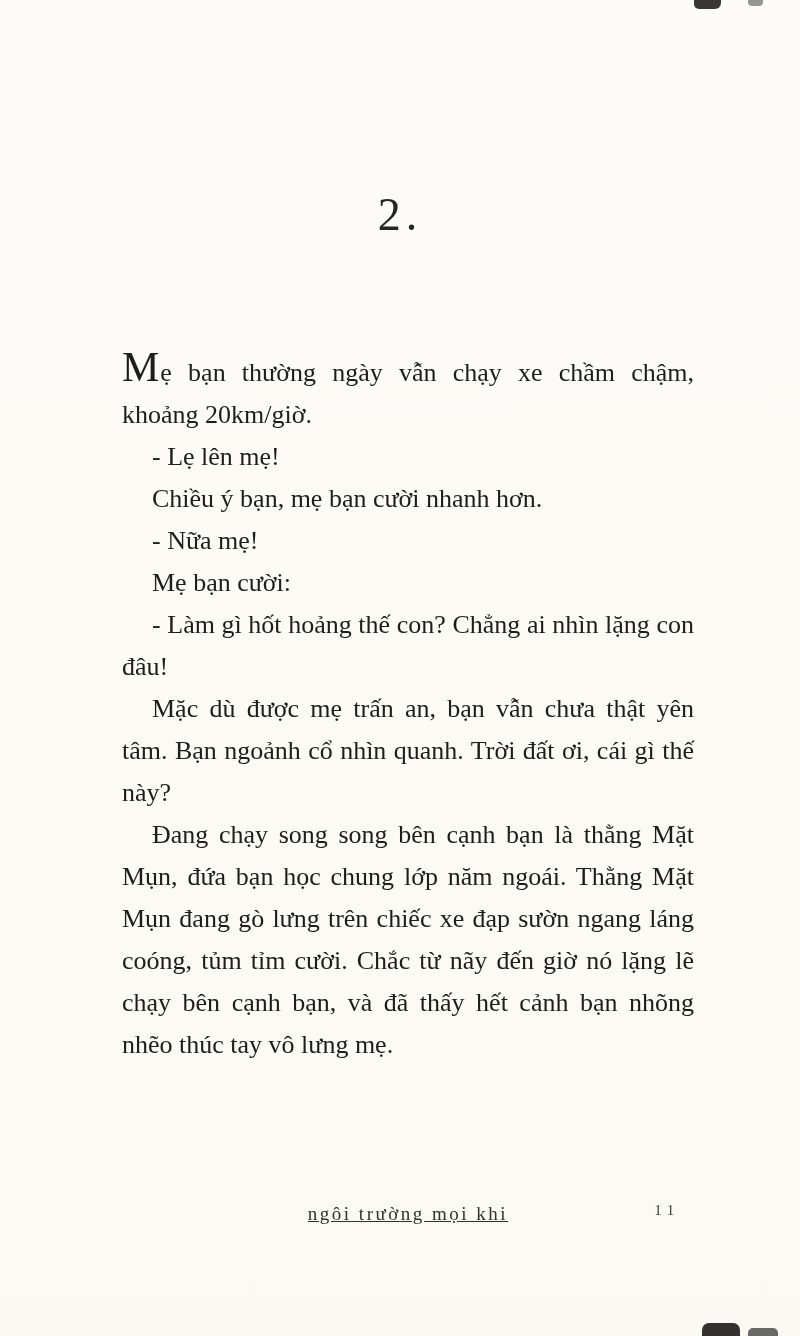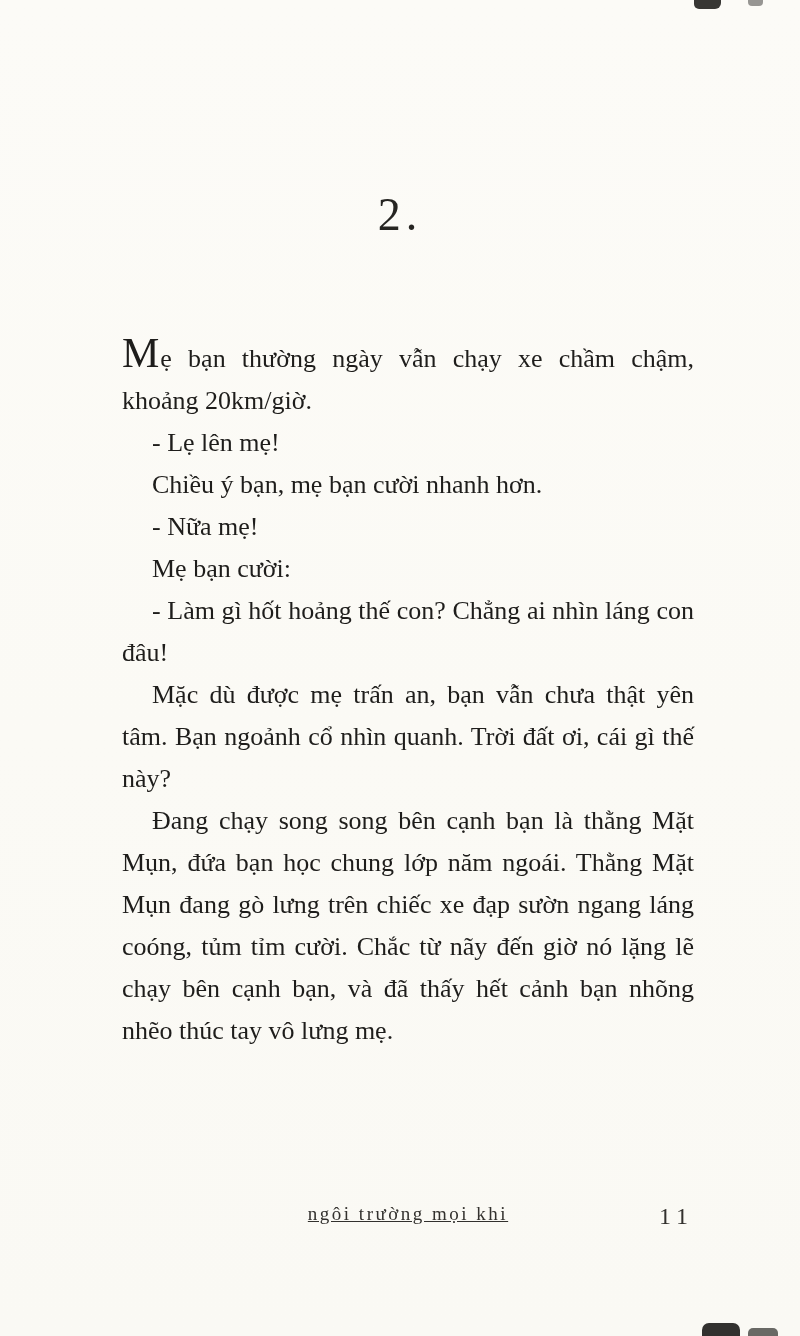--- a/index.html
+++ b/index.html
@@ -21,21 +21,21 @@
     top: 188px;
     left: 0;
     width: 100%;
     text-align: center;
     font-size: 46px;
     letter-spacing: 5px;
     color: #262522;
   }
   .text-block {
     position: absolute;
-    top: 332px;
+    top: 346px;
     left: 122px;
     width: 572px;
     font-size: 26px;
     line-height: 42px;
     text-align: justify;
     text-justify: inter-word;
   }
   .para {
     margin: 0;
   }
@@ -59,23 +59,23 @@
     left: 0;
     right: 0;
     text-align: center;
     font-size: 19px;
     letter-spacing: 2.5px;
     color: #33312e;
     text-decoration: underline;
   }
   .page-number {
     position: absolute;
-    right: 0;
+    right: 14px;
     top: 0;
-    font-size: 24px;
+    font-size: 14px;
     letter-spacing: 6px;
     color: #33312e;
   }
   .artifact {
     position: absolute;
     background: #1c1b19;
   }
   .artifact.a-top-1 {
     left: 694px; top: 0; width: 27px; height: 9px;
     border-radius: 0 0 6px 5px;
@@ -106,21 +106,21 @@
   <div class="artifact a-top-2"></div>
 
   <div class="chapter-number">2.</div>
 
   <div class="text-block">
       <p class="para"><span class="drop-cap">M</span>ẹ bạn thường ngày vẫn chạy xe chầm chậm, khoảng 20km/giờ.</p>
       <p class="para indent">- Lẹ lên mẹ!</p>
       <p class="para indent">Chiều ý bạn, mẹ bạn cười nhanh hơn.</p>
       <p class="para indent">- Nữa mẹ!</p>
       <p class="para indent">Mẹ bạn cười:</p>
-      <p class="para indent">- Làm gì hốt hoảng thế con? Chẳng ai nhìn láng con đâu!</p>
+      <p class="para indent">- Làm gì hốt hoảng thế con? Chẳng ai nhìn lặng con đâu!</p>
       <p class="para indent">Mặc dù được mẹ trấn an, bạn vẫn chưa thật yên tâm. Bạn ngoảnh cổ nhìn quanh. Trời đất ơi, cái gì thế này?</p>
       <p class="para indent">Đang chạy song song bên cạnh bạn là thằng Mặt Mụn, đứa bạn học chung lớp năm ngoái. Thằng Mặt Mụn đang gò lưng trên chiếc xe đạp sườn ngang láng coóng, tủm tỉm cười. Chắc từ nãy đến giờ nó lặng lẽ chạy bên cạnh bạn, và đã thấy hết cảnh bạn nhõng nhẽo thúc tay vô lưng mẹ.</p>
     </div>
 
   <div class="footer">
     <div class="running-title">ngôi trường mọi khi</div>
     <div class="page-number">11</div>
   </div>
 
   <div class="artifact a-bottom-1"></div>

